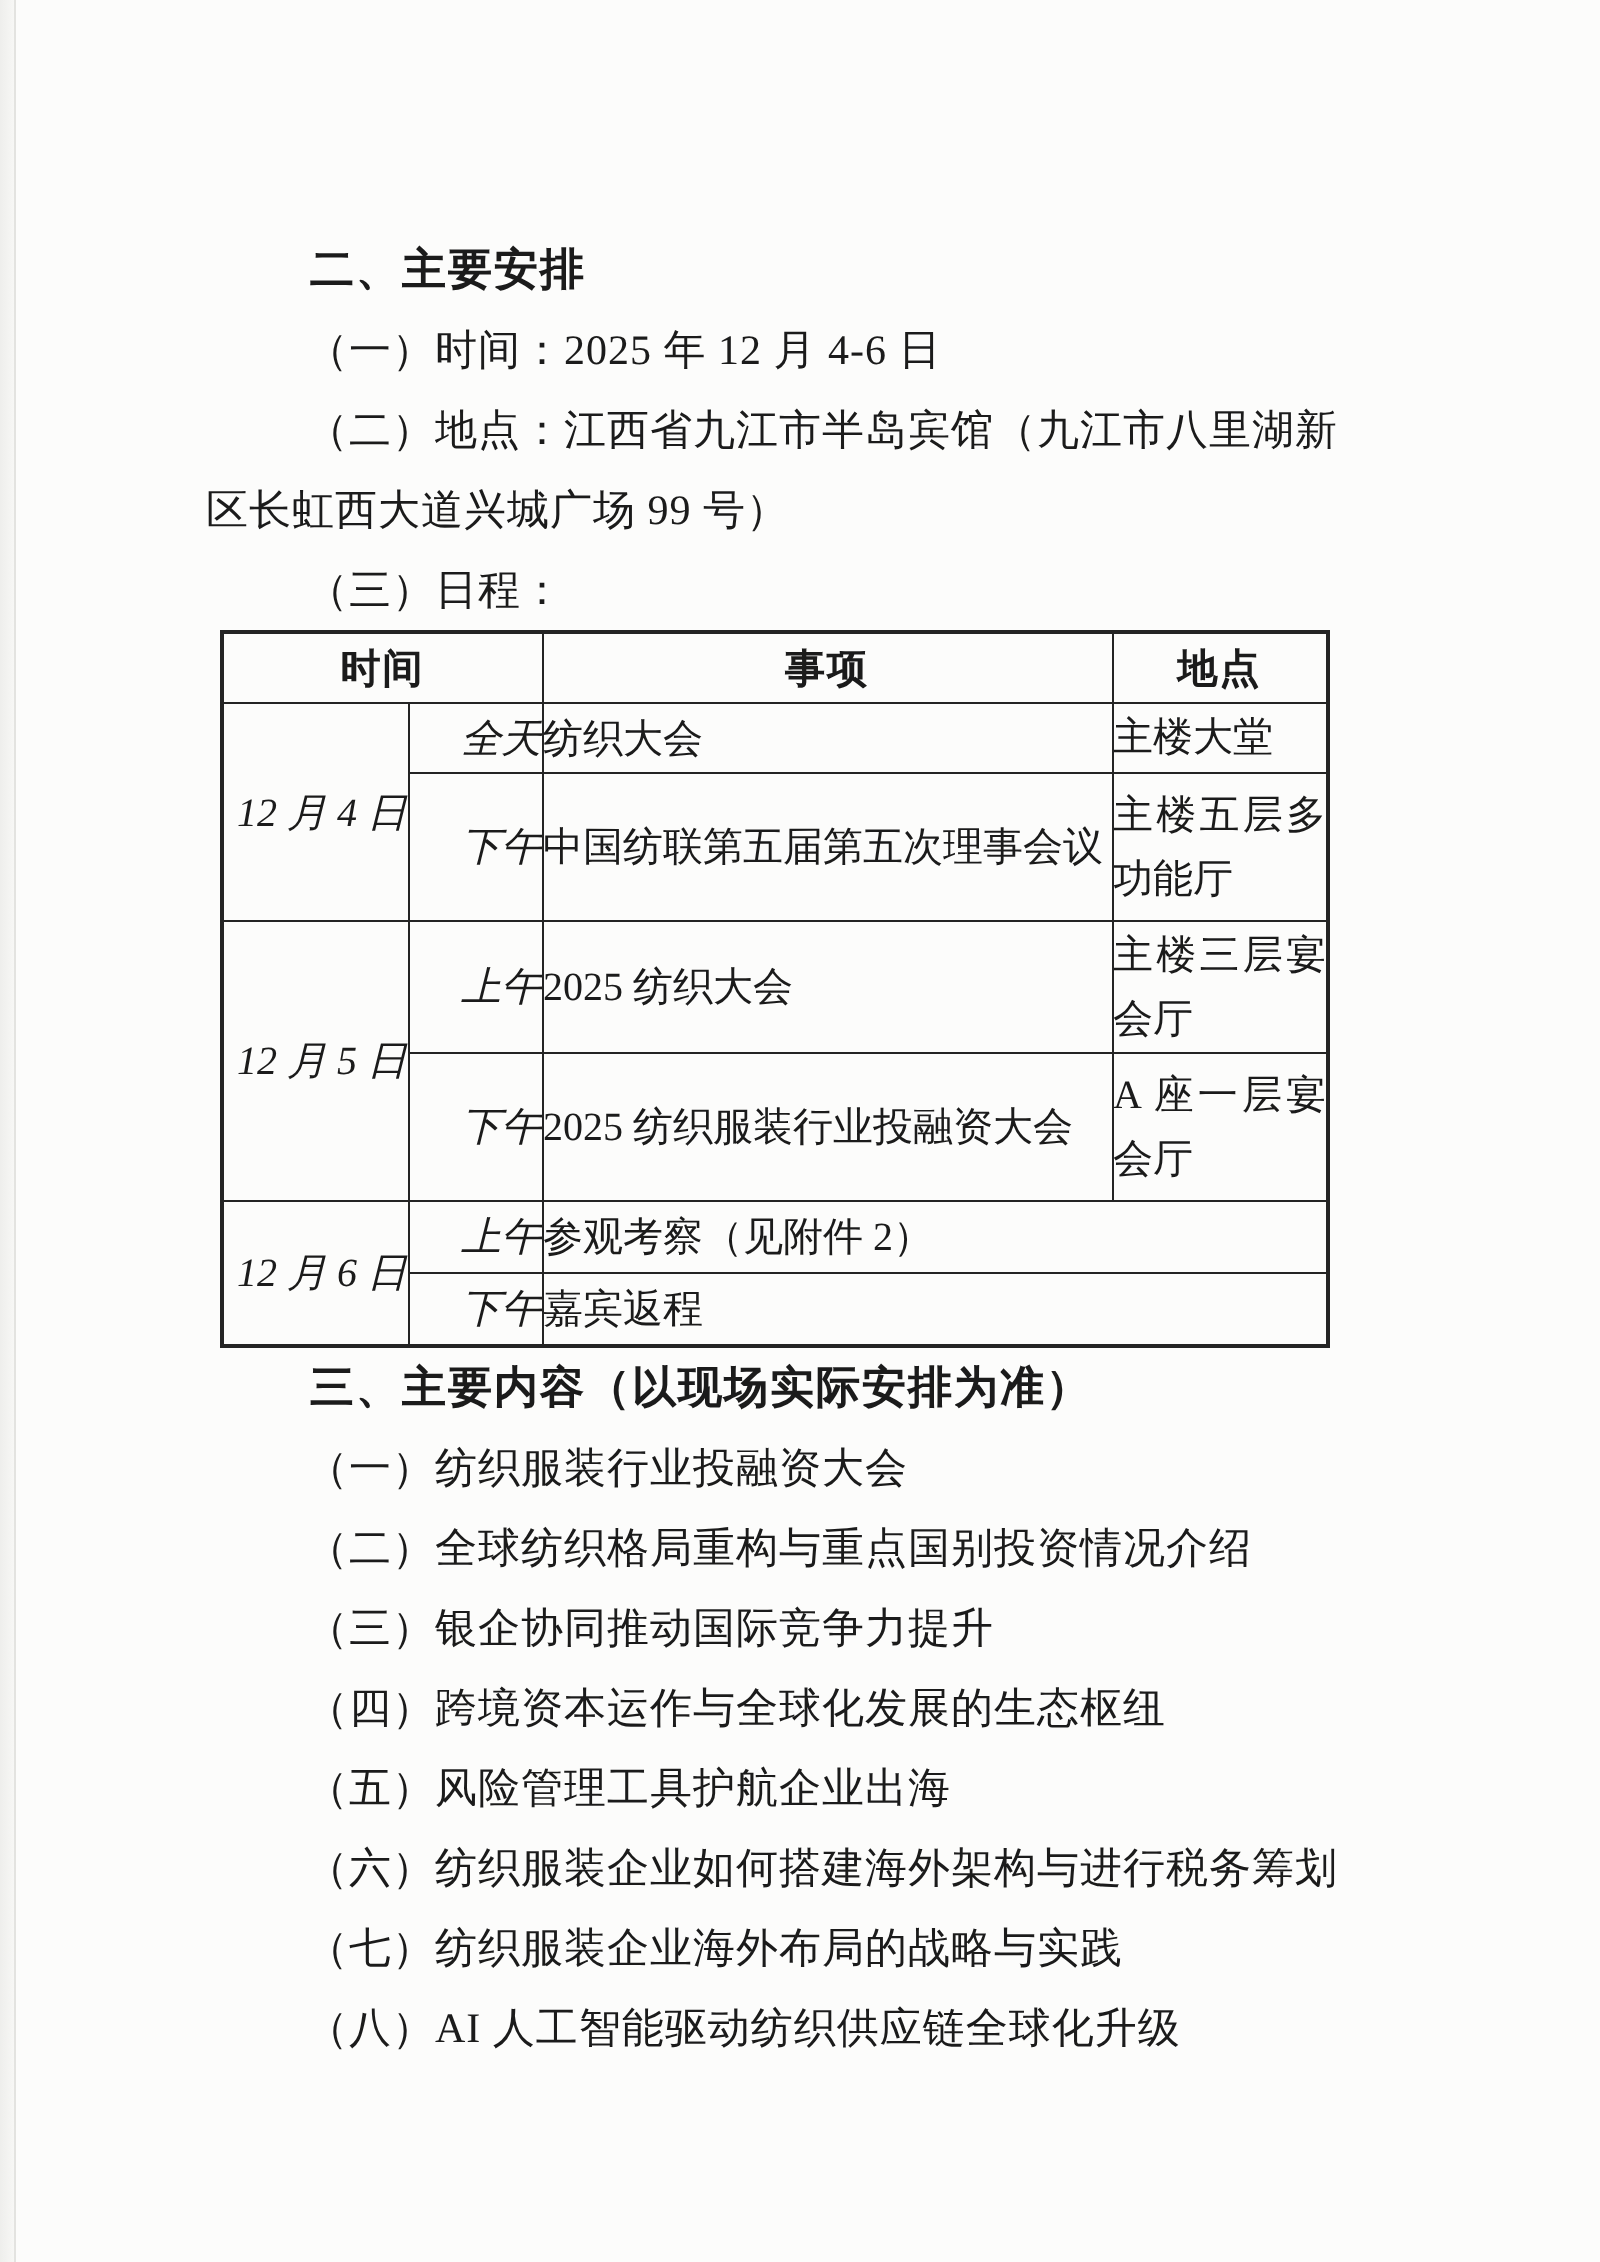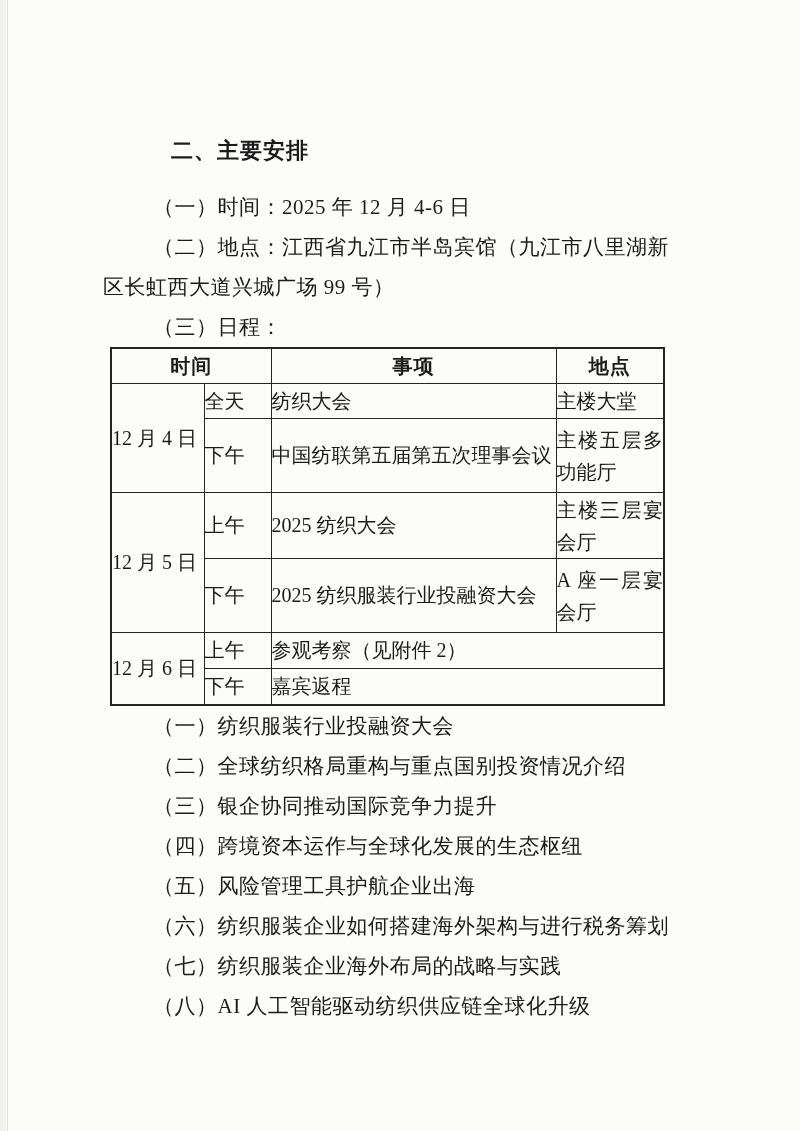--- a/index.html
+++ b/index.html
@@ -27,21 +27,21 @@
     position: absolute;
     top: 115px;
     left: 103px;
     width: 567px;
   }
   .doc-heading {
     font-family: "Liberation Sans", "DejaVu Sans", sans-serif;
     font-weight: bold;
     font-size: 22px;
     line-height: 40px;
-    margin: 16px;
+    margin: 0;
     text-indent: 52px;
     letter-spacing: 1px;
     white-space: nowrap;
   }
   .doc-line {
     font-size: 21px;
     line-height: 40px;
     margin: 0;
     text-indent: 50px;
     letter-spacing: 0.5px;
@@ -62,21 +62,22 @@
     vertical-align: middle;
     overflow: hidden;
   }
   table.schedule th {
     font-family: "Liberation Sans", "DejaVu Sans", sans-serif;
     font-weight: bold;
     text-align: center;
     letter-spacing: 1px;
   }
   td.c-date, td.c-period {
-    text-align: left;
+    text-align: right;
+    font-style: italic;
   }
   td.c-item {
     text-align: left;
     padding: 2px 10px;
   }
   td.c-loc {
     text-align: justify;
     padding: 2px 8px;
     line-height: 32px;
   }
@@ -147,20 +148,21 @@
         <td class="c-period">上午</td>
         <td class="c-item" colspan="2">参观考察（见附件 2）</td>
       </tr>
       <tr class="h-r6">
         <td class="c-period">下午</td>
         <td class="c-item" colspan="2">嘉宾返程</td>
       </tr>
     </tbody>
   </table>
 
+  <p class="doc-heading">三、主要内容（以现场实际安排为准）</p>
 
   <p class="doc-line">（一）纺织服装行业投融资大会</p>
   <p class="doc-line">（二）全球纺织格局重构与重点国别投资情况介绍</p>
   <p class="doc-line">（三）银企协同推动国际竞争力提升</p>
   <p class="doc-line">（四）跨境资本运作与全球化发展的生态枢纽</p>
   <p class="doc-line">（五）风险管理工具护航企业出海</p>
   <p class="doc-line">（六）纺织服装企业如何搭建海外架构与进行税务筹划</p>
   <p class="doc-line">（七）纺织服装企业海外布局的战略与实践</p>
   <p class="doc-line">（八）AI 人工智能驱动纺织供应链全球化升级</p>
 

